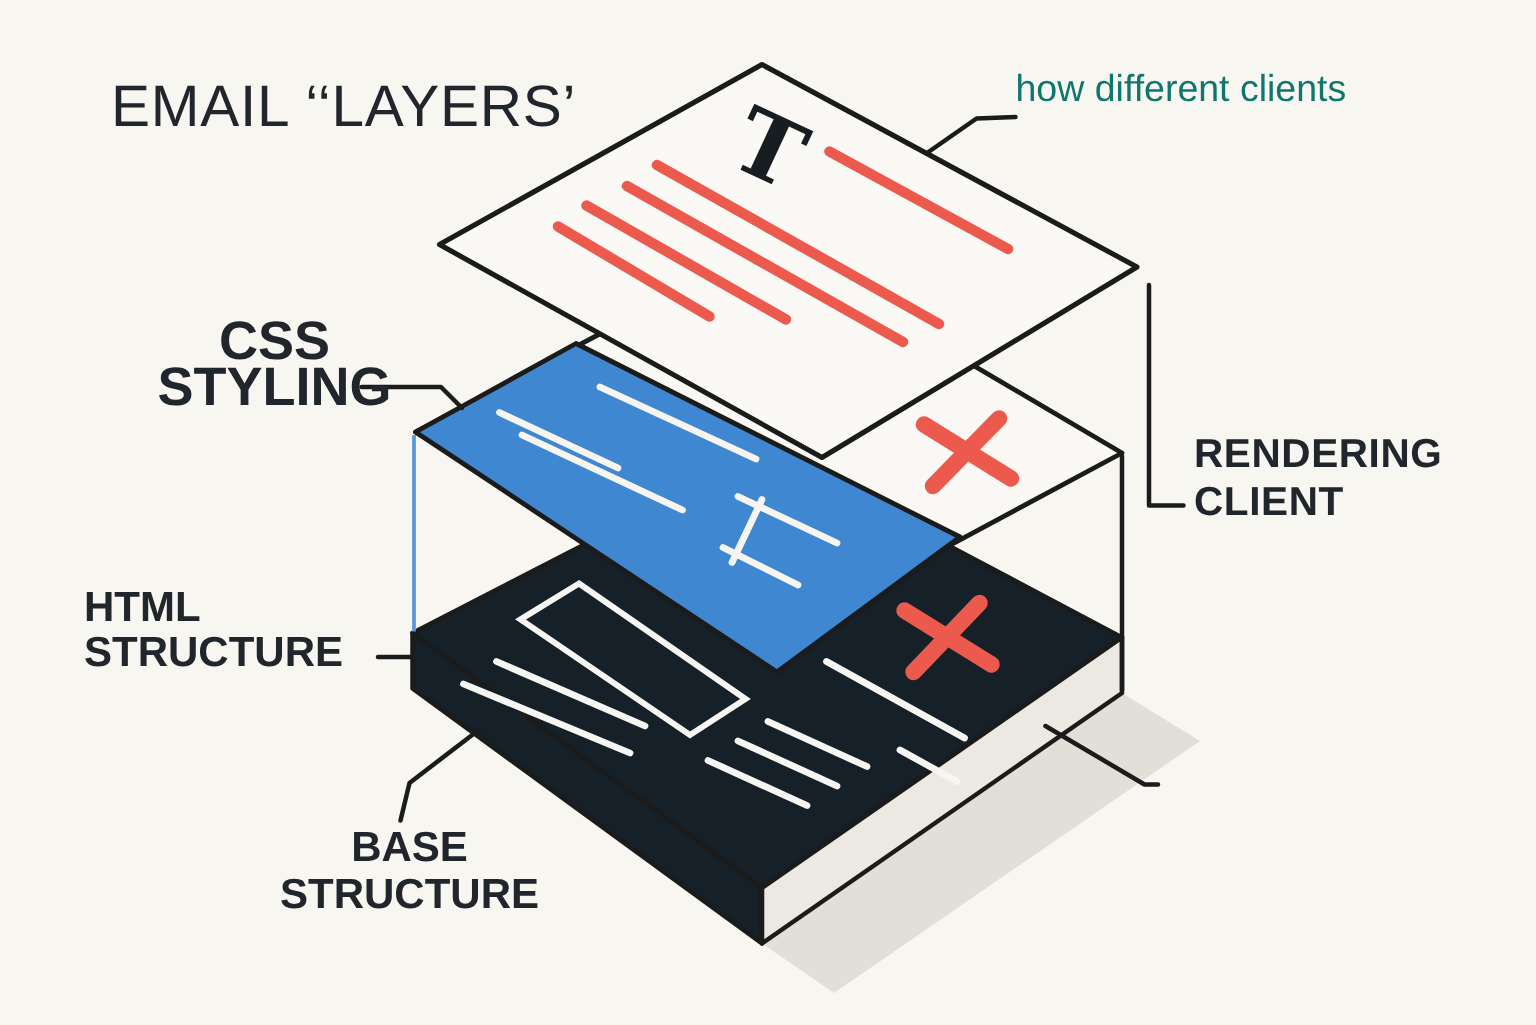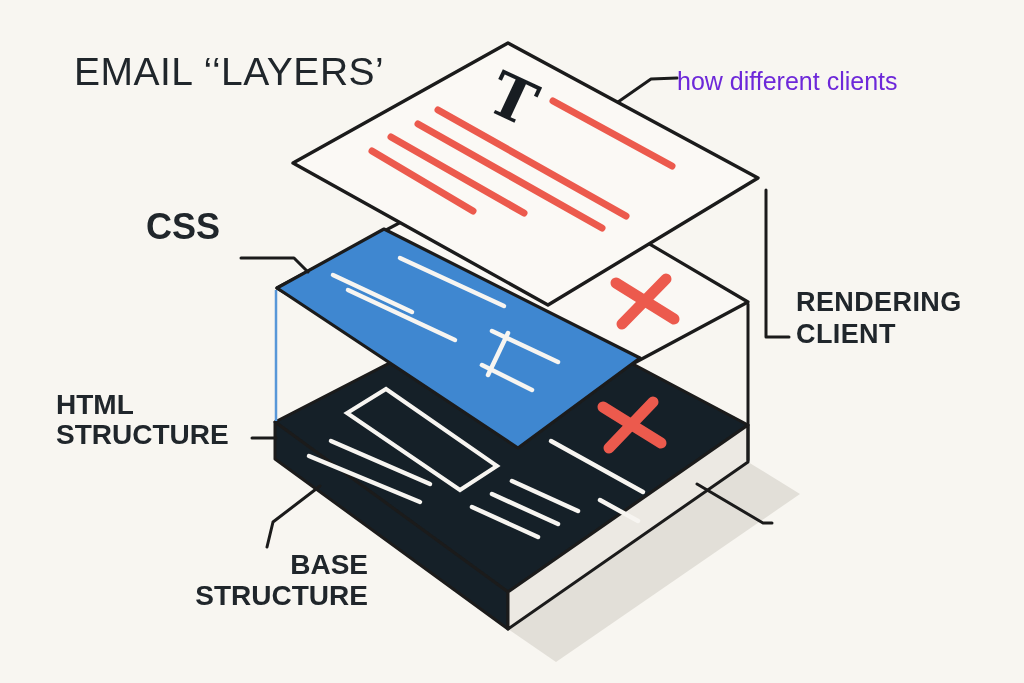--- a/index.html
+++ b/index.html
@@ -18,23 +18,23 @@
     position:relative;width:1024px;height:683px;overflow:hidden;
     background:var(--background);
     font-family:"Liberation Sans",sans-serif;color:var(--text);
   }
   .stage svg{position:absolute;left:0;top:0;width:100%;height:100%;}
   .label{position:absolute;font-weight:700;color:var(--text);}
   .label span{display:block;}
   .title{left:74px;top:50px;font-size:39px;font-weight:400;letter-spacing:.5px;white-space:nowrap;}
   .css-label{left:100px;top:211px;width:166px;text-align:center;font-size:36px;line-height:31px;}
   .html-label{left:56px;top:390px;width:198px;text-align:left;font-size:28px;line-height:30px;}
-  .base-label{left:178px;top:549px;width:190px;text-align:right;font-size:28px;line-height:31px;}
+  .base-label{left:178px;top:549px;width:190px;text-align:center;font-size:28px;line-height:31px;}
   .client-label{left:796px;top:286px;font-size:27px;line-height:32px;letter-spacing:.4px;}
-  .note{left:677px;top:66px;font-size:25px;line-height:31px;font-weight:500;color:#6d28d9;}
+  .note{left:677px;top:44px;font-size:25px;line-height:31px;font-weight:500;color:#0f766e;}
   
   .ol{stroke:var(--outline);stroke-width:3.2;stroke-linejoin:round;}
   .sheet-mid{fill:#FAF8F4;}
   .sheet-top{fill:#FBF9F5;stroke-width:3.4;}
   .css-sheet{fill:var(--accent-blue);}
   .slab-top{fill:var(--slab-dark);stroke-width:3;}
   .slab-side-d{fill:var(--slab-dark);stroke-width:3;}
   .slab-side-l{fill:var(--slab-side);stroke-width:3;}
   .shadow-shape{fill:var(--shadow);stroke:none;}
   .redline{stroke:var(--accent-red);stroke-width:7;stroke-linecap:round;fill:none;}
@@ -114,20 +114,21 @@
   </svg>
 
   <div class="label title">EMAIL ‘‘LAYERS’</div>
 
   <div class="label note">
     <span>how different clients</span>
   </div>
 
   <div class="label css-label">
     <span>CSS</span>
+    <span>STYLING</span>
   </div>
 
   <div class="label html-label">
     <span>HTML</span>
     <span>STRUCTURE</span>
   </div>
 
   <div class="label base-label">
     <span>BASE</span>
     <span>STRUCTURE</span>

